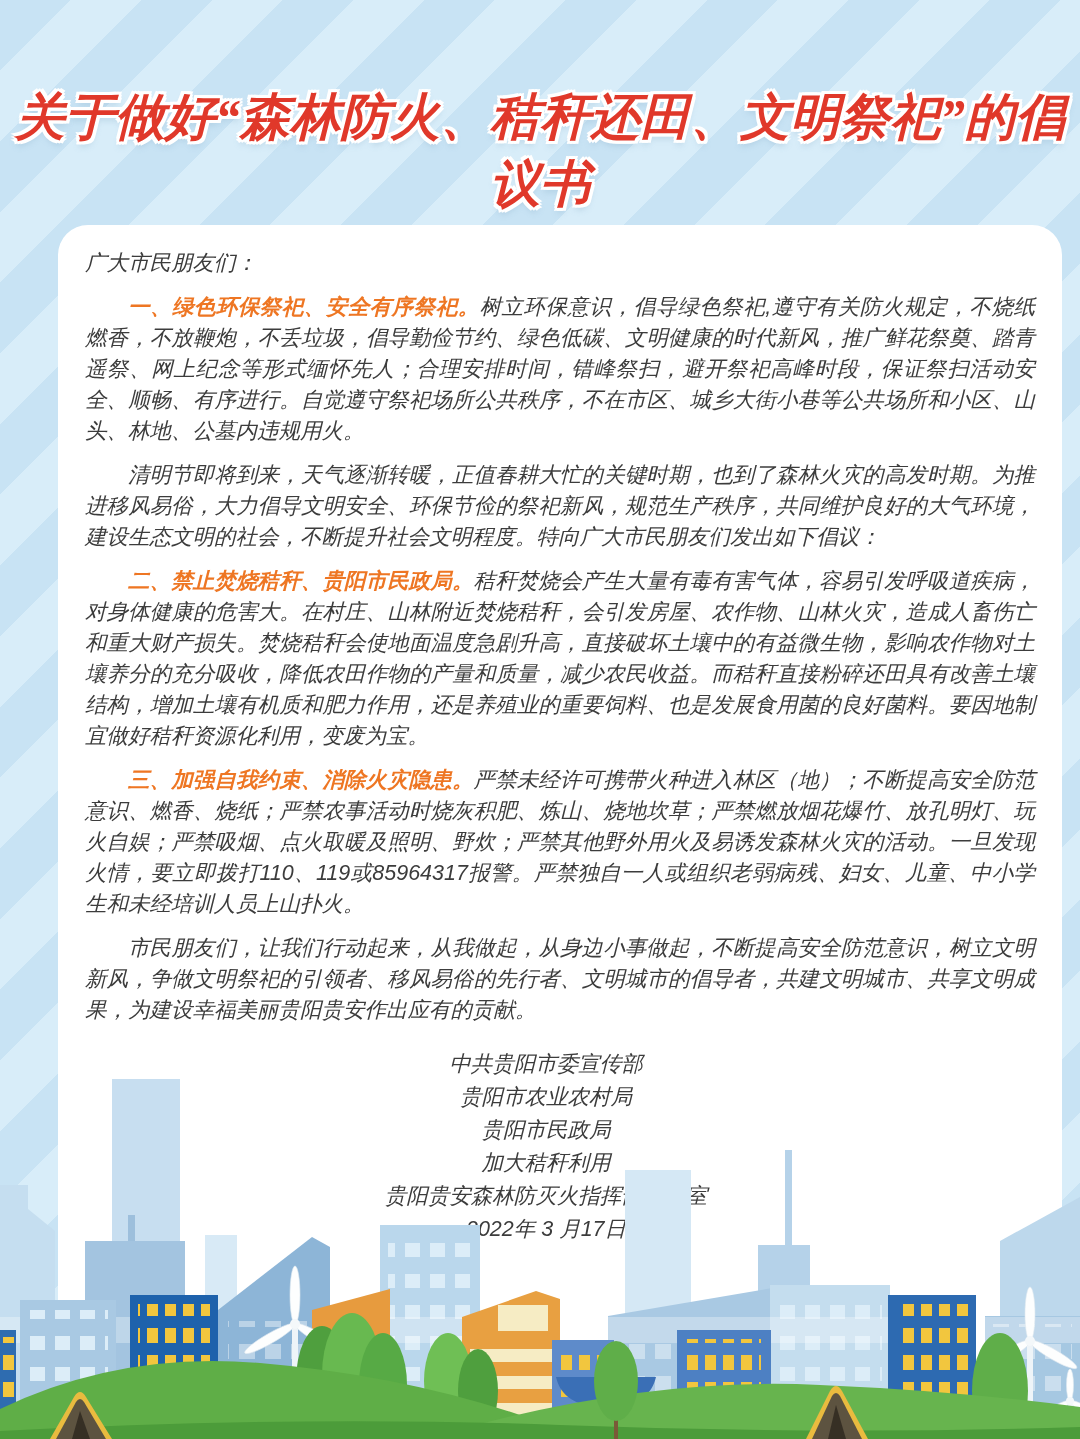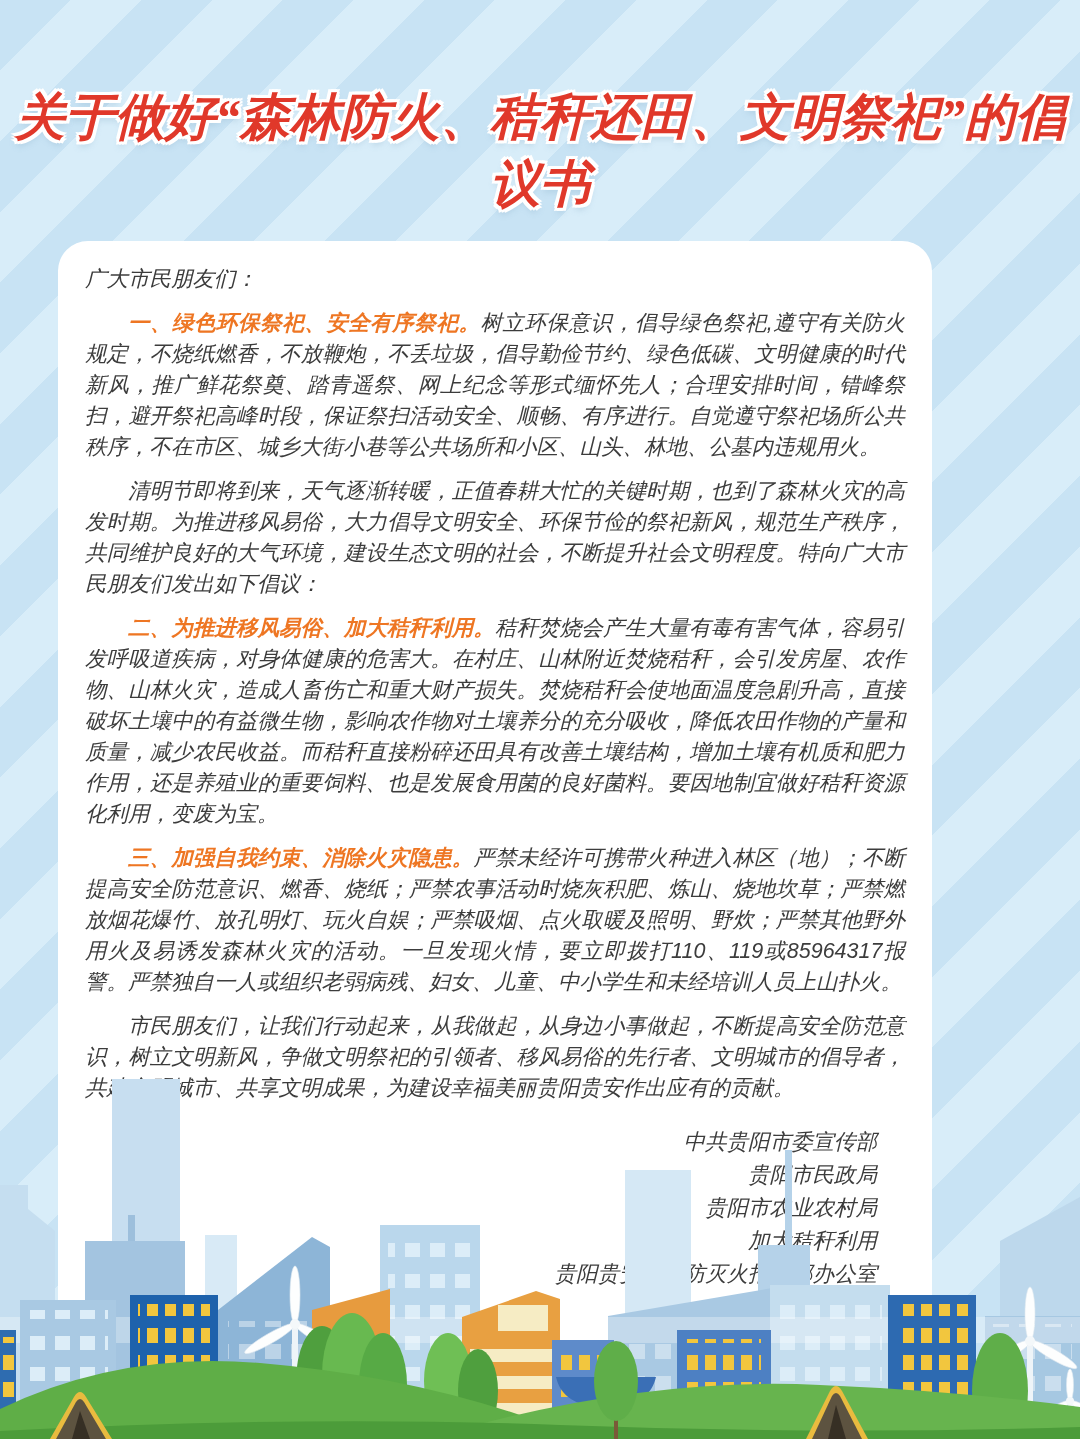--- a/index.html
+++ b/index.html
@@ -22,40 +22,39 @@
     letter-spacing:0px;
     color:#e0382a;
     z-index:3;
     text-shadow:
       -3px -3px 0 #fff, 3px -3px 0 #fff, -3px 3px 0 #fff, 3px 3px 0 #fff,
       -3px 0 0 #fff, 3px 0 0 #fff, 0 -3px 0 #fff, 0 3px 0 #fff,
       0 5px 6px rgba(120,160,190,.35);
   }
   .letter-card{
     position:absolute;
-    left:58px;top:225px;width:874px;bottom:0;
+    left:58px;top:225px;width:1004px;bottom:0;
     background:#ffffff;
     border-radius:30px 30px 0 0;
     z-index:1;
-    margin-top:16px;
   }
   .letter-content{
     padding:23px 27px 0 27px;
     font-size:21.5px;
     line-height:31px;
     color:#3c3c3c;
     text-align:justify;
   }
   .salutation{margin:0;}
   .para{margin:13px 0 0 0;text-indent:2em;}
   .sec-head{color:#ee7623;font-weight:bold;}
   .signatures{
     margin-top:22px;
     padding-right:28px;
-    text-align:right;
+    text-align:center;
     line-height:33px;
     font-size:21.5px;
     color:#3c3c3c;
   }
   .skyline{
     position:absolute;left:0;bottom:0;width:1080px;height:360px;
     z-index:2;pointer-events:none;
   }
 </style>
 </head>
@@ -65,30 +64,30 @@
 
   <div class="poster-title">关于做好“森林防火、秸秆还田、文明祭祀”的倡议书</div>
 
   <div class="letter-card">
     <div class="letter-content">
       <p class="salutation">广大市民朋友们：</p>
       <p class="para"><b class="sec-head">一、绿色环保祭祀、安全有序祭祀。</b><span>树立环保意识，倡导绿色祭祀,遵守有关防火规定，不烧纸燃香，不放鞭炮，不丢垃圾，倡导勤俭节约、绿色低碳、文明健康的时代新风，推广鲜花祭奠、踏青遥祭、网上纪念等形式缅怀先人；合理安排时间，错峰祭扫，避开祭祀高峰时段，保证祭扫活动安全、顺畅、有序进行。自觉遵守祭祀场所公共秩序，不在市区、城乡大街小巷等公共场所和小区、山头、林地、公墓内违规用火。</span></p>
 
       <p class="para">清明节即将到来，天气逐渐转暖，正值春耕大忙的关键时期，也到了森林火灾的高发时期。为推进移风易俗，大力倡导文明安全、环保节俭的祭祀新风，规范生产秩序，共同维护良好的大气环境，建设生态文明的社会，不断提升社会文明程度。特向广大市民朋友们发出如下倡议：</p>
 
-      <p class="para"><b class="sec-head">二、为推进移风易俗、加大秸秆利用。</b><span>秸秆焚烧会产生大量有毒有害气体，容易引发呼吸道疾病，对身体健康的危害大。在村庄、山林附近焚烧秸秆，会引发房屋、农作物、山林火灾，造成人畜伤亡和重大财产损失。焚烧秸秆会使地面温度急剧升高，直接破坏土壤中的有益微生物，影响农作物对土壤养分的充分吸收，降低农田作物的产量和质量，减少农民收益。而秸秆直接粉碎还田具有改善土壤结构，增加土壤有机质和肥力作用，还是养殖业的重要饲料、也是发展食用菌的良好菌料。要因地制宜做好秸秆资源化利用，变废为宝。</span></p>
+      <p class="para"><b class="sec-head">二、禁止焚烧秸秆、贵阳市民政局。</b><span>秸秆焚烧会产生大量有毒有害气体，容易引发呼吸道疾病，对身体健康的危害大。在村庄、山林附近焚烧秸秆，会引发房屋、农作物、山林火灾，造成人畜伤亡和重大财产损失。焚烧秸秆会使地面温度急剧升高，直接破坏土壤中的有益微生物，影响农作物对土壤养分的充分吸收，降低农田作物的产量和质量，减少农民收益。而秸秆直接粉碎还田具有改善土壤结构，增加土壤有机质和肥力作用，还是养殖业的重要饲料、也是发展食用菌的良好菌料。要因地制宜做好秸秆资源化利用，变废为宝。</span></p>
 
       <p class="para"><b class="sec-head">三、加强自我约束、消除火灾隐患。</b><span>严禁未经许可携带火种进入林区（地）；不断提高安全防范意识、燃香、烧纸；严禁农事活动时烧灰积肥、炼山、烧地坎草；严禁燃放烟花爆竹、放孔明灯、玩火自娱；严禁吸烟、点火取暖及照明、野炊；严禁其他野外用火及易诱发森林火灾的活动。一旦发现火情，要立即拨打110、119或85964317报警。严禁独自一人或组织老弱病残、妇女、儿童、中小学生和未经培训人员上山扑火。</span></p>
 
       <p class="para">市民朋友们，让我们行动起来，从我做起，从身边小事做起，不断提高安全防范意识，树立文明新风，争做文明祭祀的引领者、移风易俗的先行者、文明城市的倡导者，共建文明城市、共享文明成果，为建设幸福美丽贵阳贵安作出应有的贡献。</p>
 
       <div class="signatures">
         <div>中共贵阳市委宣传部</div>
+        <div>贵阳市农业农村局</div>
         <div>贵阳市民政局</div>
-        <div>贵阳市农业农村局</div>
         <div>加大秸秆利用</div>
         <div>贵阳贵安森林防灭火指挥部办公室</div>
         <div>2022年 3 月17日</div>
       </div>
     </div>
   </div>
 
   <svg class="skyline" viewBox="0 0 1080 360" xmlns="http://www.w3.org/2000/svg">
     <defs>
       <pattern id="wy" width="18" height="27" patternUnits="userSpaceOnUse">

